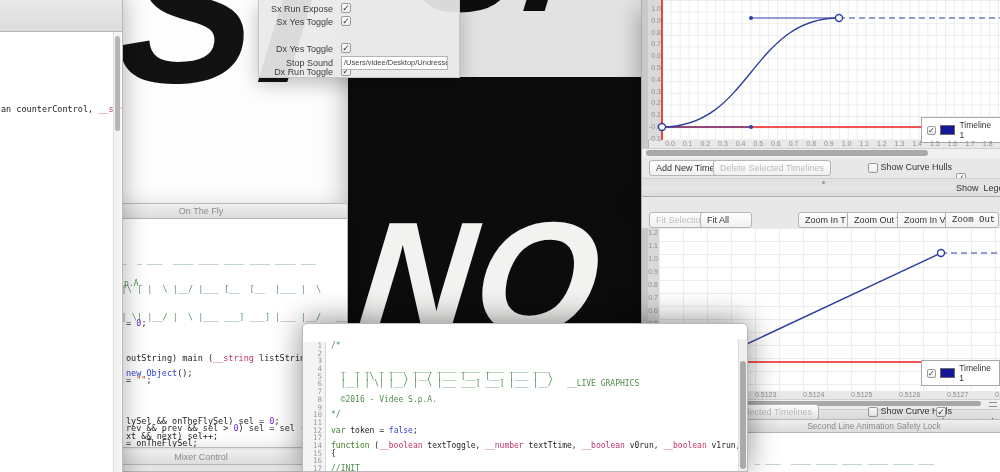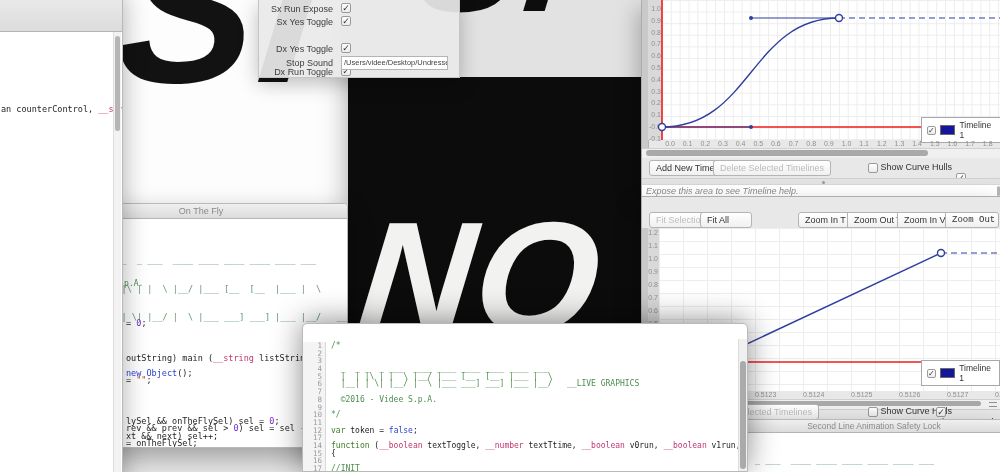--- a/index.html
+++ b/index.html
@@ -116,24 +116,20 @@
         <span>Show Curve Hulls</span>
       </span>
       <span style="position:absolute;left:294px;top:4px;font-size:9px;color:#333;white-space:pre;">
         <span class="chk">✓</span>
         <span style="white-space:pre;">Show  Legend</span>
       </span>
     </div>
     <div style="position:absolute;left:0;top:178px;width:359px;height:6px;background:#e2e2e2;border-top:1px solid #cfcfcf;">
       <span style="position:absolute;left:180px;top:2px;width:3px;height:3px;border-radius:50%;background:#9a9a9a;"></span>
     </div>
-    <div style="position:absolute;left:0;top:184px;width:359px;height:12px;background:#fff;border-top:1px solid #d6d6d6;border-bottom:1px solid #b9b9b9;">
-      <span style="position:absolute;left:4px;top:1px;font-size:9px;font-style:italic;color:#8a8a8a;white-space:nowrap;">Expose this area to see Timeline help.</span>
-      <span style="position:absolute;right:1px;top:1px;width:3px;height:10px;background:#b5b5b5;border-radius:2px;"></span>
-    </div>
   </div>
 
   <div style="position:absolute;left:641px;top:196px;width:359px;height:224px;background:#e8e8e8;border:1px solid #adadad;border-right:none;box-shadow:-4px 8px 20px rgba(0,0,0,.25);box-sizing:border-box;">
     <div style="position:absolute;left:0;top:14px;width:359px;height:17px;">
       <span class="btn disabled" style="position:absolute;left:7px;top:1px;">Fit Selection</span>
       <span class="btn" style="position:absolute;left:58px;top:1px;width:38px;text-align:left;">Fit All</span>
       <span class="btn" style="position:absolute;left:156px;top:1px;width:38px;text-align:center;border-radius:3px 0 0 3px;">Zoom In T</span>
       <span class="btn" style="position:absolute;left:206px;top:1px;width:38px;text-align:center;border-radius:0;margin-left:-1px;">Zoom Out T</span>
       <span class="btn" style="position:absolute;left:256px;top:1px;width:36px;text-align:center;border-radius:0;margin-left:-1px;">Zoom In V</span>
       <span class="btn" style="position:absolute;left:304px;top:1px;width:40px;text-align:center;border-radius:0 3px 3px 0;margin-left:-1px;font-family:Liberation Mono, monospace;">Zoom Out V</span>
@@ -223,20 +219,25 @@
           <div class="codeline" style="position: absolute; left: 71px; top: 150px; font-size: 8.5px; line-height: 8.5px;"><span class="c-lit mono">new Object</span><span class="c-def mono">();</span></div>
           <div class="codeline" style="position: absolute; left: 71px; top: 157px; font-size: 8.5px; line-height: 8.5px;"><span class="c-def mono">= </span><span class="c-str mono">""</span><span class="c-def mono">;</span></div>
           <div class="codeline" style="position: absolute; left: 71px; top: 198px; font-size: 8.5px; line-height: 8.5px;"><span class="c-def mono">lySel &amp;&amp; onTheFlySel) sel = </span><span class="c-num mono">0</span><span class="c-def mono">;</span></div>
           <div class="codeline" style="position: absolute; left: 71px; top: 205px; font-size: 8.5px; line-height: 8.5px;"><span class="c-def mono">rev &amp;&amp; prev &amp;&amp; sel &gt; </span><span class="c-num mono">0</span><span class="c-def mono">) sel = sel -</span><span class="c-num mono">1</span><span class="c-def mono">;</span></div>
           <div class="codeline" style="position: absolute; left: 71px; top: 213px; font-size: 8.5px; line-height: 8.5px;"><span class="c-def mono">xt &amp;&amp; next) sel++;</span></div>
           <div class="codeline" style="position: absolute; left: 71px; top: 220px; font-size: 8.5px; line-height: 8.5px;"><span class="c-def mono">= onTheFlySel;</span></div>
         </div>
     </div>
   </div>
 
+  <div class="win" style="left:54px;top:447px;width:294px;height:25px;border-radius:4px 4px 0 0;background:#e4e4e4;">
+    <div class="titlebar" style="margin-top:2px;">
+      <span>Mixer Control</span>
+    </div>
+  </div>
 
   <div class="win" style="left:-8px;top:-16px;width:131px;height:500px;border-radius:5px;">
     <div class="titlebar" style="height:46px;"></div>
     <div style="position:absolute;left:0;top:47px;right:0;bottom:0;background:#fff;overflow:hidden;">
       <div class="mono codeline" id="left-code" style="position:absolute;left:8px;top:72px;font-size:8.5px;"><span class="c-def mono">an counterControl, </span><span class="c-type mono">__string</span></div>
       <div style="position:absolute;right:1px;top:0;width:7px;height:100%;background:#f2f2f2;border-left:1px solid #ddd;">
         <div class="scrollthumb" style="left:1px;top:4px;width:5px;height:95px;background:#b5b5b5;"></div>
       </div>
     </div>
   </div>

